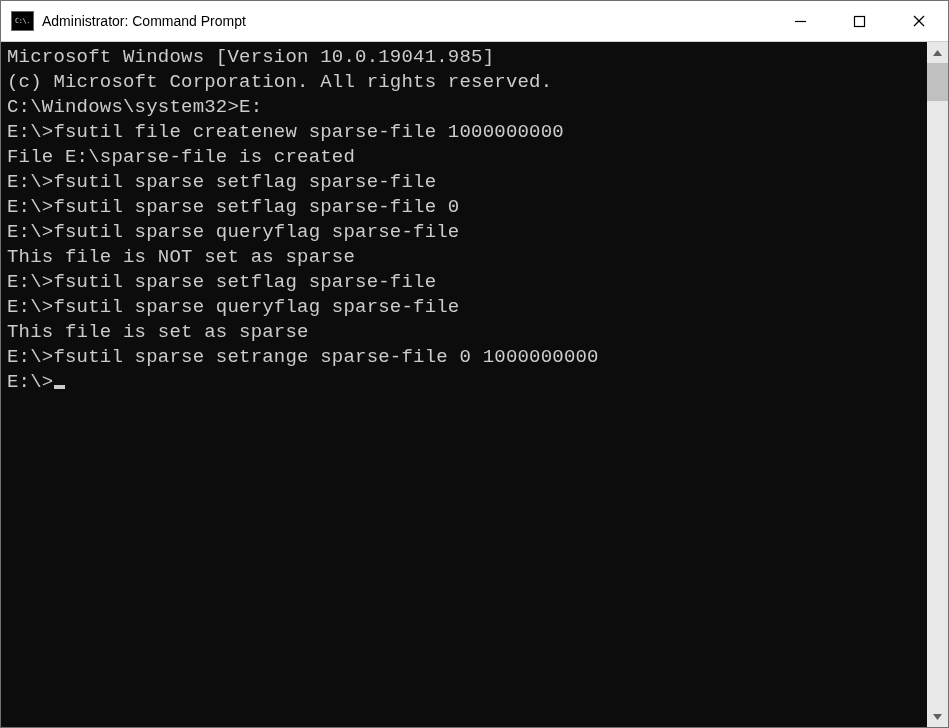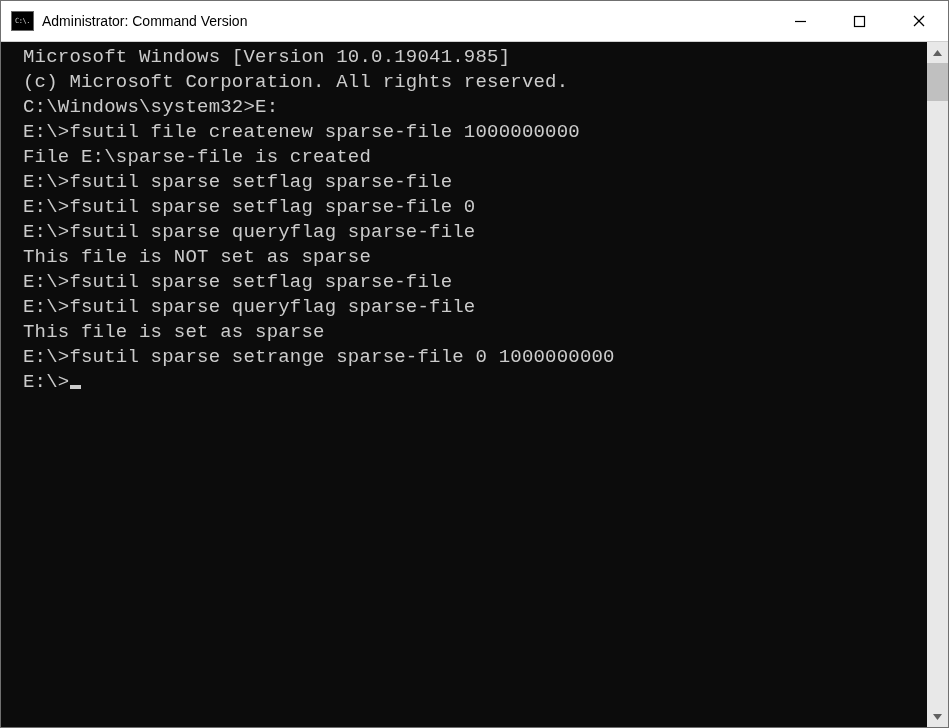--- a/index.html
+++ b/index.html
@@ -73,21 +73,21 @@
       background: #0c0c0c;
       font-family: Consolas, "Courier New", monospace;
       font-size: 19px;
       line-height: 25px;
       color: #cccccc;
       padding: 3px 6px;
       white-space: pre;
       overflow: hidden;
       letter-spacing: 0.2px;
     }
-    .line { white-space: pre; margin-left: 16px; }
+    .line { white-space: pre; }
     .cursor {
       display: inline-block;
       width: 11px;
       height: 4px;
       background: #cccccc;
       vertical-align: -2px;
       margin-left: 1px;
     }
     .scrollbar {
       width: 21px;
@@ -118,21 +118,21 @@
     }
   </style>
 </head>
 <body>
 
 <div class="window">
   <div class="titlebar">
     <div class="app-icon">
       <span class="app-icon-text">C:\.</span>
     </div>
-    <div class="title-text">Administrator: Command Version</div>
+    <div class="title-text">Administrator: Command Prompt</div>
     <div class="win-controls">
       <div class="win-btn">
         <svg width="13" height="13" viewBox="0 0 13 13">
           <line x1="1" y1="6.5" x2="12" y2="6.5" stroke="#000" stroke-width="1.2"></line>
         </svg>
       </div>
       <div class="win-btn">
         <svg width="13" height="13" viewBox="0 0 13 13">
           <rect x="1.5" y="1.5" width="10" height="10" fill="none" stroke="#000" stroke-width="1.2"></rect>
         </svg>

